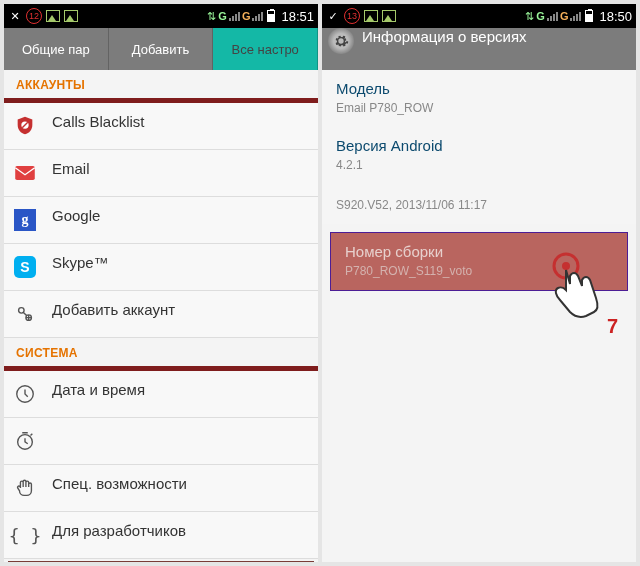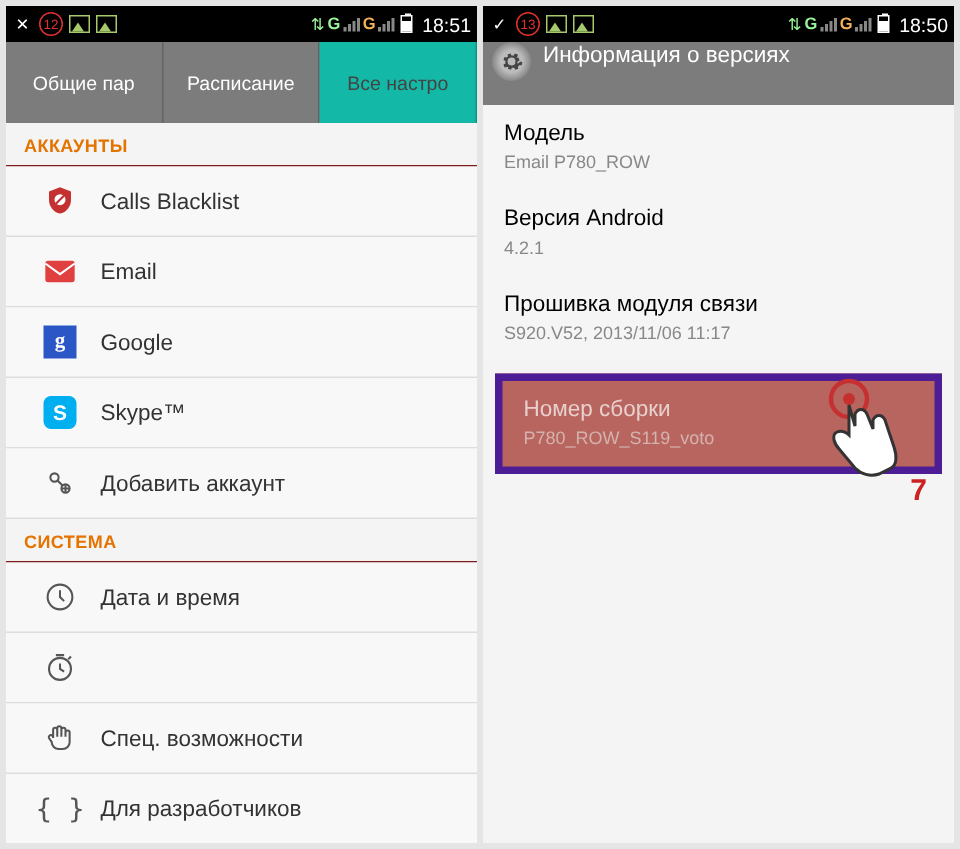--- a/index.html
+++ b/index.html
@@ -49,21 +49,21 @@
   .sb-batt { width: 8px; height: 12px; border: 1px solid #fff; position: relative; margin-left:2px; }
   .sb-batt::before { content:''; position:absolute; top:-2px; left:2px; width:4px; height:1px; background:#fff; }
   .sb-batt::after { content:''; position:absolute; bottom:0; left:0; right:0; height:70%; background:#fff; }
   .sb-time { font-size: 13px; margin-left: 4px; text-align: right; }
   .sb-pic { width:14px; height:12px; border:1px solid #a5c96b; position:relative; }
   .sb-pic::after { content:''; position:absolute; bottom:0; left:1px; width:0; height:0; border-left:4px solid transparent; border-right:4px solid transparent; border-bottom:6px solid #a5c96b; }
   
   .tabs {
     display: flex;
     background: #7c7c7c;
-    height: 54px;
+    height: 42px;
   }
   .tab {
     flex: 1;
     display: flex;
     align-items: center;
     justify-content: center;
     color: #fff;
     font-size: 13px;
     border-right: 1px solid rgba(0,0,0,.2);
     overflow: hidden;
@@ -88,29 +88,29 @@
     background: radial-gradient(circle,#bbb 40%,#888 70%);
     display: inline-flex; align-items: center; justify-content: center;
   }
   
   .list { flex: 1; background: #f4f4f4; overflow: hidden; }
   .section-header {
     color: #e57300;
     font-size: 12px;
     font-weight: bold;
     padding: 8px 12px 6px;
-    border-bottom: 1px solid #7f1d1d;
+    border-bottom: 5px solid #7f1d1d;
     text-transform: uppercase;
     letter-spacing: .3px;
   }
   .row {
     display: flex;
-    align-items: center;
+    align-items: flex-start;
     gap: 14px;
-    padding: 10px 23px;
+    padding: 10px 8px;
     border-bottom: 1px solid #ddd;
     background: #f8f8f8;
     font-size: 15px;
     color: #333;
     white-space: nowrap;
     overflow: hidden;
   }
   .row .icon {
     width: 26px; height: 26px;
     display: inline-flex; align-items: center; justify-content: center;
@@ -120,26 +120,26 @@
     background: #b9655f;
     color: #f5e8e8;
     border: 1px solid #7a3c37;
     margin: 2px 4px 0;
   }
   
   .info-row {
     padding: 10px 14px 12px;
     background: #f5f5f5;
   }
-  .info-row .label { font-size: 15px; color: #000000; }
+  .info-row .label { font-size: 15px; color: #0c4a6e; }
   .info-row .value { font-size: 12px; color: #888; margin-top: 4px; }
   .info-row.highlight {
     background: #b9655f;
     margin: 8px 8px 0;
-    border: 5px solid #4c1d95;
+    border: 1px solid #4c1d95;
     position: relative;
   }
   .info-row.highlight .label { color: #e7d0cd; }
   .info-row.highlight .value { color: #d4b2ae; }
   
   .hand {
     position: absolute;
     right: 26px;
     top: 244px;
     pointer-events: none;
@@ -179,21 +179,21 @@
           <span class="s3"></span>
           <span class="s4"></span>
         </span>
       <span class="sb-batt"></span>
       <span class="sb-time">18:51</span>
     </div>
   </div>
 
   <div class="tabs">
     <div class="tab">Общие пар</div>
-    <div class="tab">Расписание</div>
+    <div class="tab">Добавить</div>
     <div class="tab active">Все настро</div>
   </div>
 
   <div class="list">
     <div class="section-header">АККАУНТЫ</div>
 
     <div class="row">
       <span class="icon">
         <svg width="22" height="22" viewBox="0 0 24 24">
             <path fill="#c53030" d="M12 2l8 3v6c0 5-3.4 9.3-8 10-4.6-.7-8-5-8-10V5l8-3z"></path>
@@ -324,21 +324,20 @@
   <div class="list">
     <div class="info-row">
       <div class="label">Модель</div>
       <div class="value">Email P780_ROW</div>
     </div>
     <div class="info-row">
       <div class="label">Версия Android</div>
       <div class="value">4.2.1</div>
     </div>
     <div class="info-row">
-      <div class="label">Прошивка модуля связи</div>
       <div class="value">S920.V52, 2013/11/06 11:17</div>
     </div>
     <div class="info-row highlight">
       <div class="label">Номер сборки</div>
       <div class="value">P780_ROW_S119_voto</div>
     </div>
   </div>
 
   <div class="hand">
     <svg width="70" height="80" viewBox="0 0 70 80">

